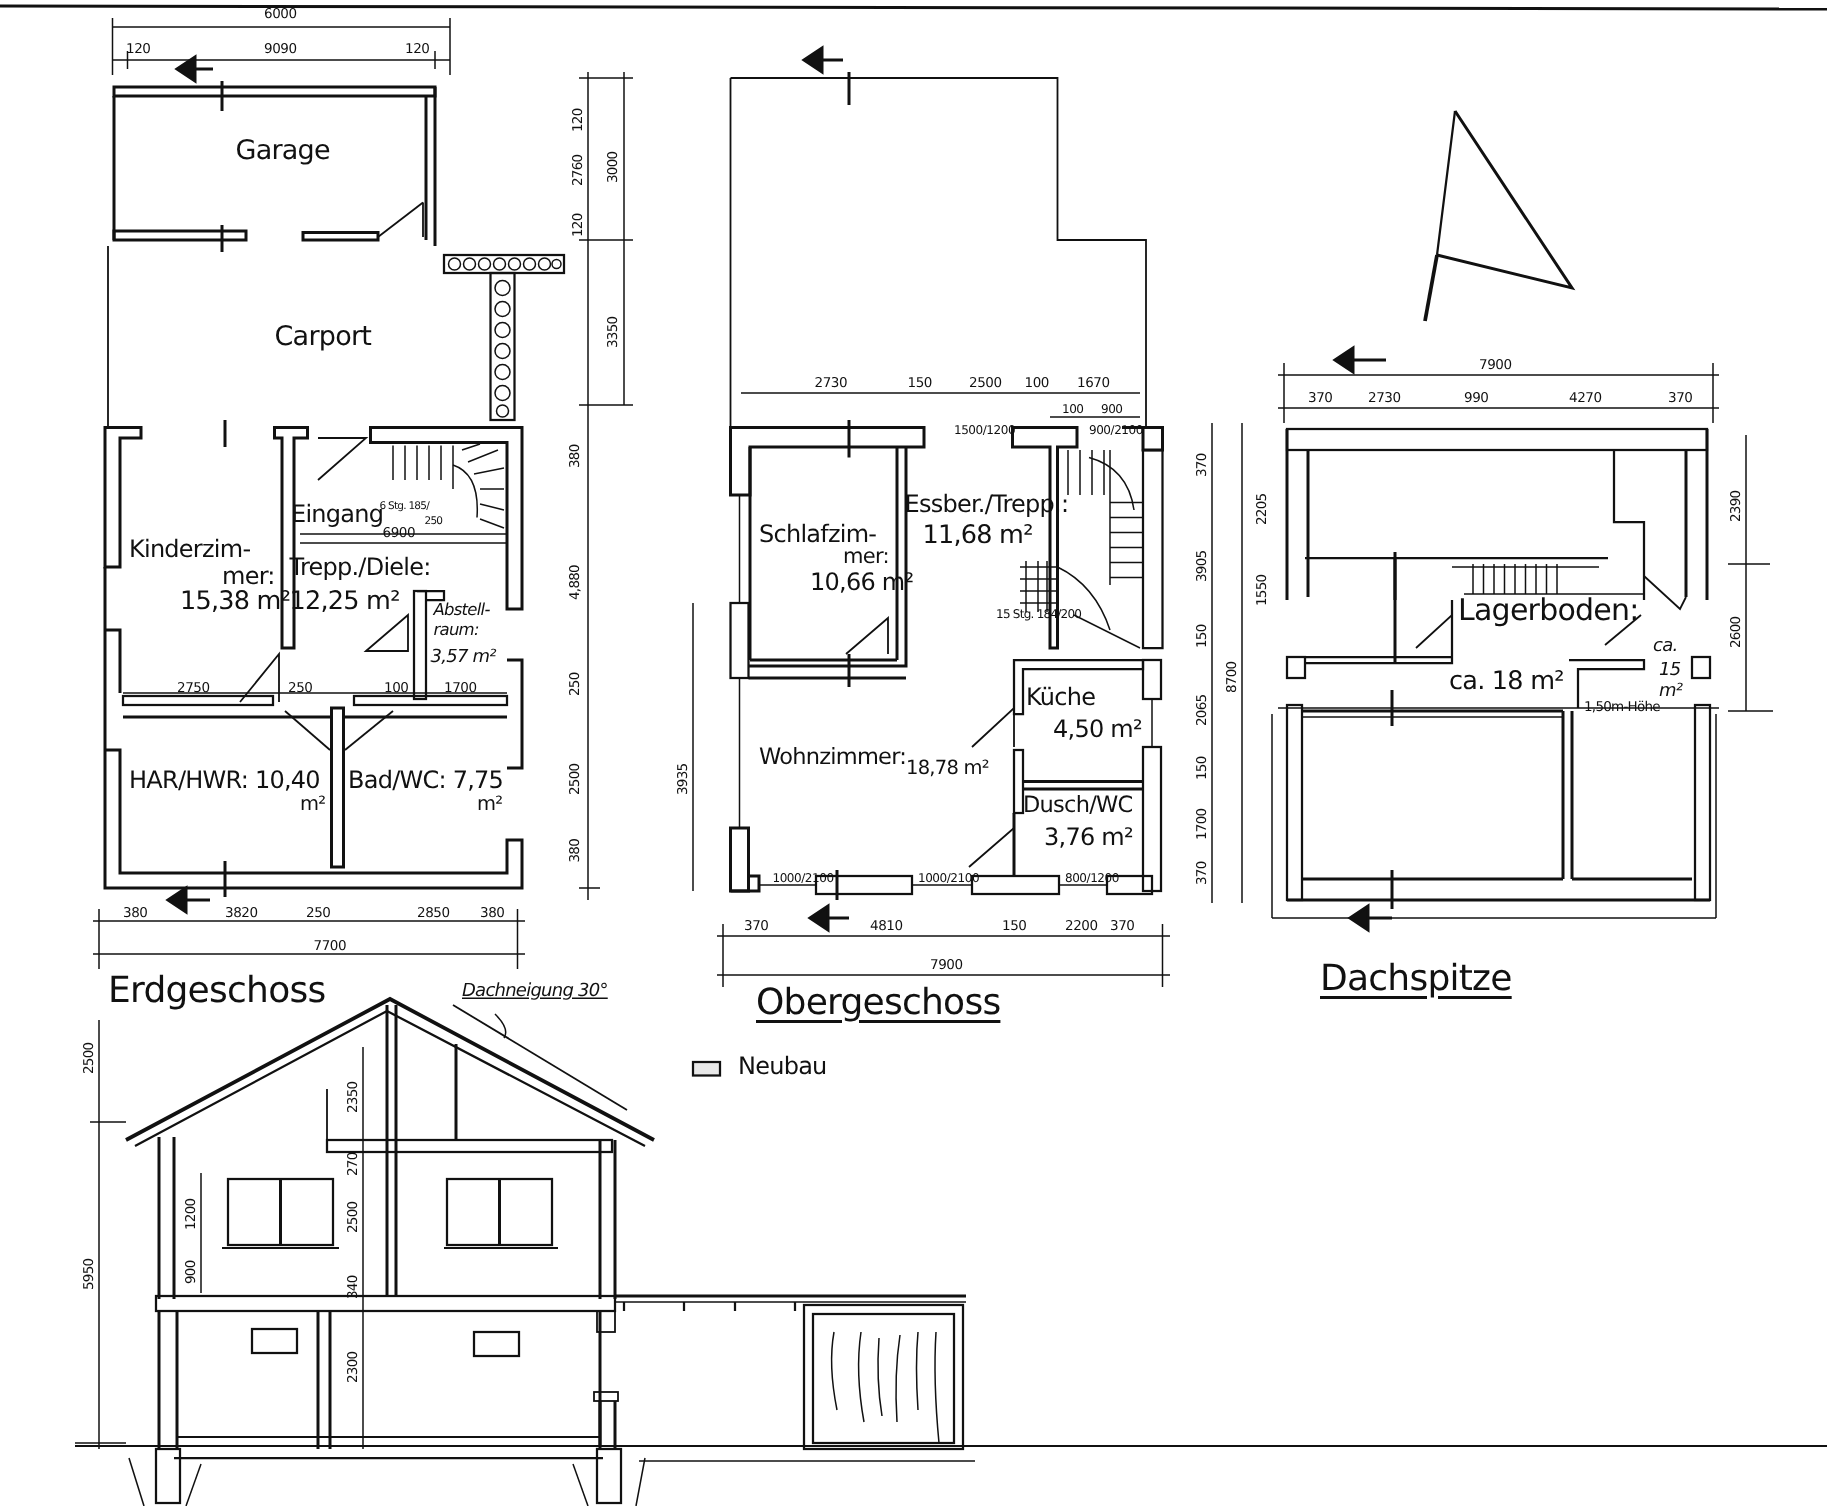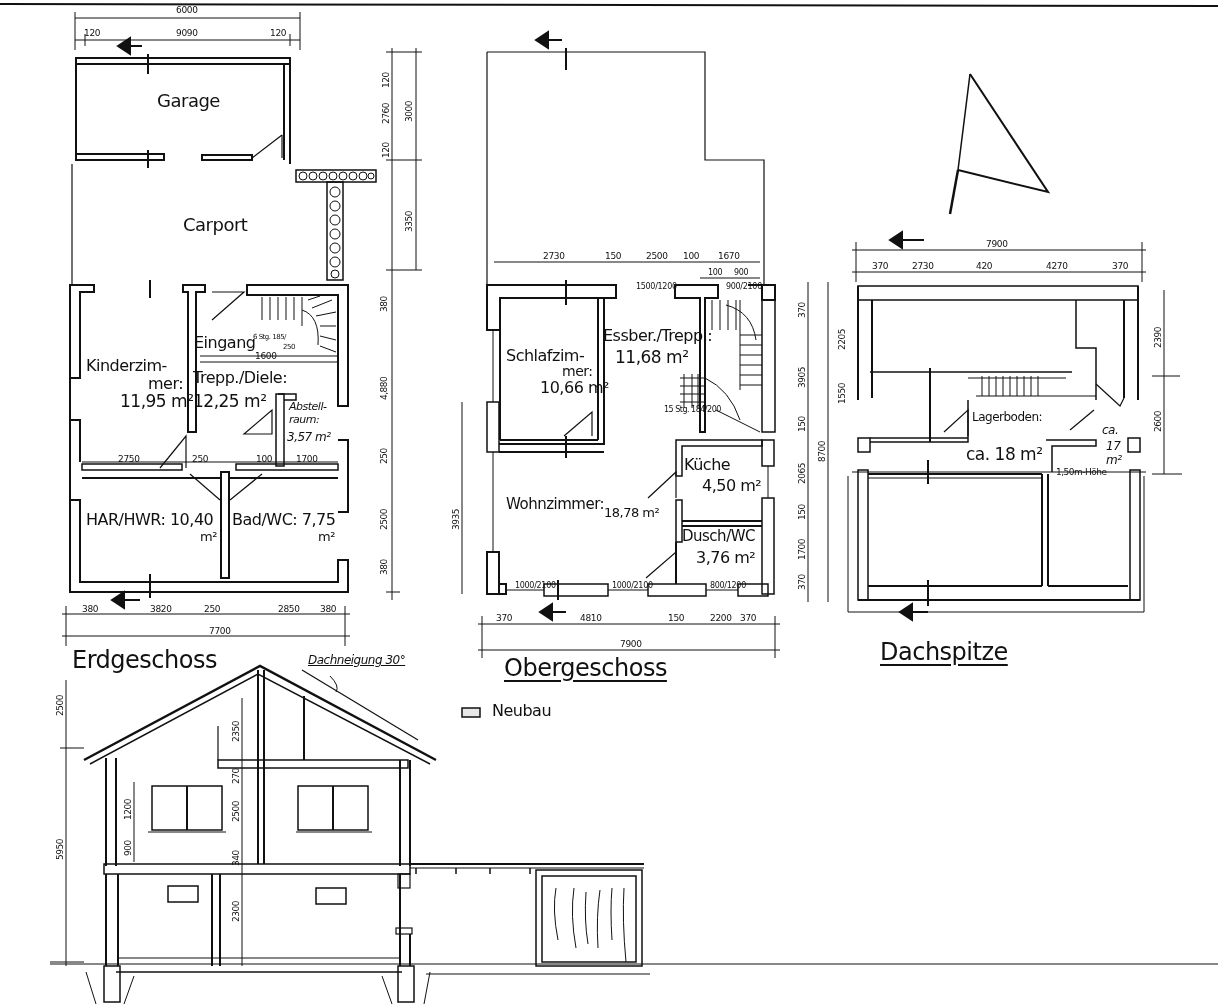--- a/index.html
+++ b/index.html
@@ -366,25 +366,25 @@
 <span class="lbl dim" style="left:84px;top:29px">120</span>
 <span class="lbl dim" style="left:176px;top:29px">9090</span>
 <span class="lbl dim" style="left:270px;top:29px">120</span>
 
 <span class="lbl room" style="left:157px;top:92px">Garage</span>
 <span class="lbl room" style="left:183px;top:216px">Carport</span>
 
 <span class="lbl room" style="left:194px;top:335px;font-size:16px">Eingang</span>
 <span class="lbl small" style="left:253px;top:334px;font-size:7px">6 Stg. 185/</span>
 <span class="lbl small" style="left:283px;top:344px;font-size:7px">250</span>
-<span class="lbl dim" style="left:255px;top:352px">1600</span>
+<span class="lbl dim" style="left:255px;top:352px">6900</span>
 
 <span class="lbl room" style="left:86px;top:358px;font-size:16px">Kinderzim-</span>
 <span class="lbl room" style="left:148px;top:376px;font-size:16px">mer:</span>
-<span class="lbl area" style="left:120px;top:393px;font-size:17px">11,95 m²</span>
+<span class="lbl area" style="left:120px;top:393px;font-size:17px">15,38 m²</span>
 
 <span class="lbl room" style="left:193px;top:370px;font-size:16px">Trepp./Diele:</span>
 <span class="lbl area" style="left:193px;top:393px;font-size:17px">12,25 m²</span>
 
 <span class="lbl italic" style="left:289px;top:401px;font-size:11px">Abstell-</span>
 <span class="lbl italic" style="left:289px;top:414px;font-size:11px">raum:</span>
 <span class="lbl italic" style="left:287px;top:431px;font-size:12px">3,57 m²</span>
 
 <span class="lbl dim" style="left:118px;top:455px">2750</span>
 <span class="lbl dim" style="left:192px;top:455px">250</span>
@@ -455,28 +455,28 @@
 <span class="lbl dim" style="left:620px;top:640px">7900</span>
 <span class="lbl vdim" style="left:452px;top:530px">3935</span>
 
 <span class="lbl title" style="left:504px;top:656px">Obergeschoss</span>
 
 <span class="lbl" style="left:492px;top:703px;font-size:16px">Neubau</span>
 
 <span class="lbl dim" style="left:986px;top:240px">7900</span>
 <span class="lbl dim" style="left:872px;top:262px">370</span>
 <span class="lbl dim" style="left:912px;top:262px">2730</span>
-<span class="lbl dim" style="left:976px;top:262px">420</span>
+<span class="lbl dim" style="left:976px;top:262px">990</span>
 <span class="lbl dim" style="left:1046px;top:262px">4270</span>
 <span class="lbl dim" style="left:1112px;top:262px">370</span>
 
-<span class="lbl room" style="left:972px;top:411px;font-size:12px">Lagerboden:</span>
+<span class="lbl room" style="left:972px;top:396px;font-size:20px">Lagerboden:</span>
 <span class="lbl area" style="left:966px;top:446px;font-size:17px">ca. 18 m²</span>
 <span class="lbl italic" style="left:1102px;top:424px;font-size:12px">ca.</span>
-<span class="lbl italic" style="left:1106px;top:440px;font-size:12px">17</span>
+<span class="lbl italic" style="left:1106px;top:440px;font-size:12px">15</span>
 <span class="lbl italic" style="left:1106px;top:454px;font-size:12px">m²</span>
 <span class="lbl small" style="left:1056px;top:468px;font-size:9px">1,50m-Höhe</span>
 
 <span class="lbl vdim" style="left:798px;top:318px">370</span>
 <span class="lbl vdim" style="left:798px;top:388px">3905</span>
 <span class="lbl vdim" style="left:798px;top:432px">150</span>
 <span class="lbl vdim" style="left:798px;top:484px">2065</span>
 <span class="lbl vdim" style="left:798px;top:520px">150</span>
 <span class="lbl vdim" style="left:798px;top:560px">1700</span>
 <span class="lbl vdim" style="left:798px;top:590px">370</span>

